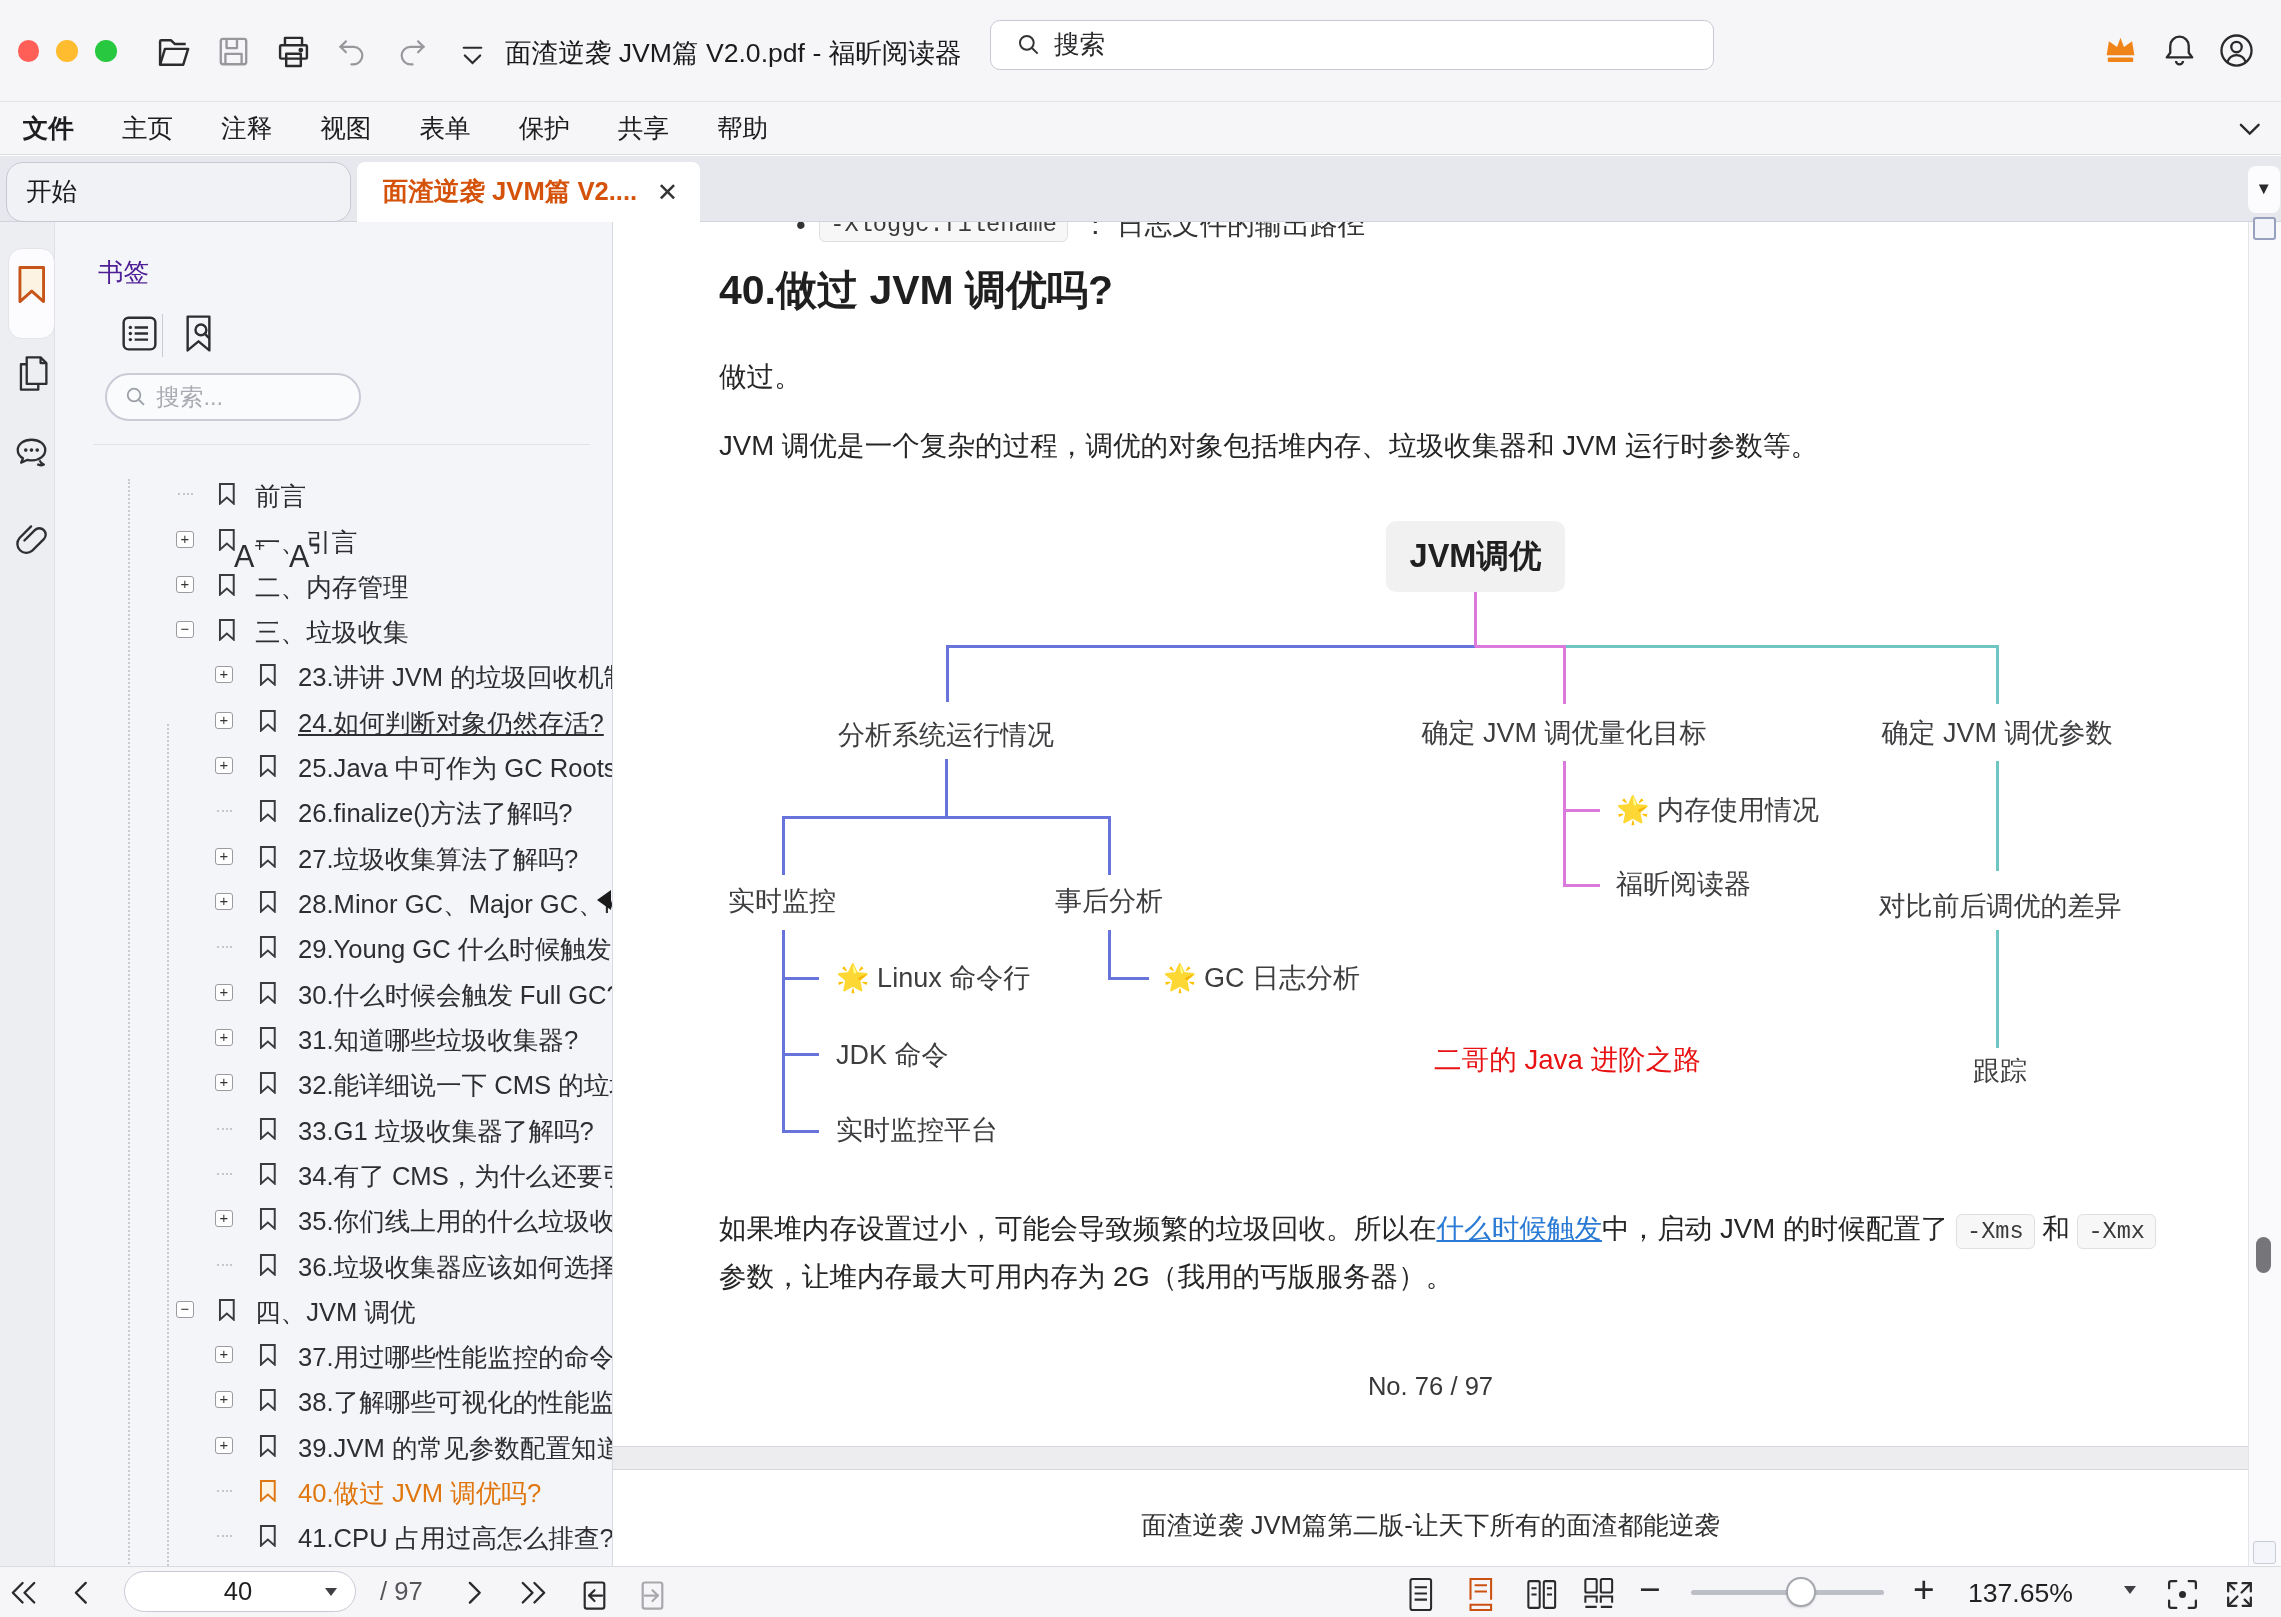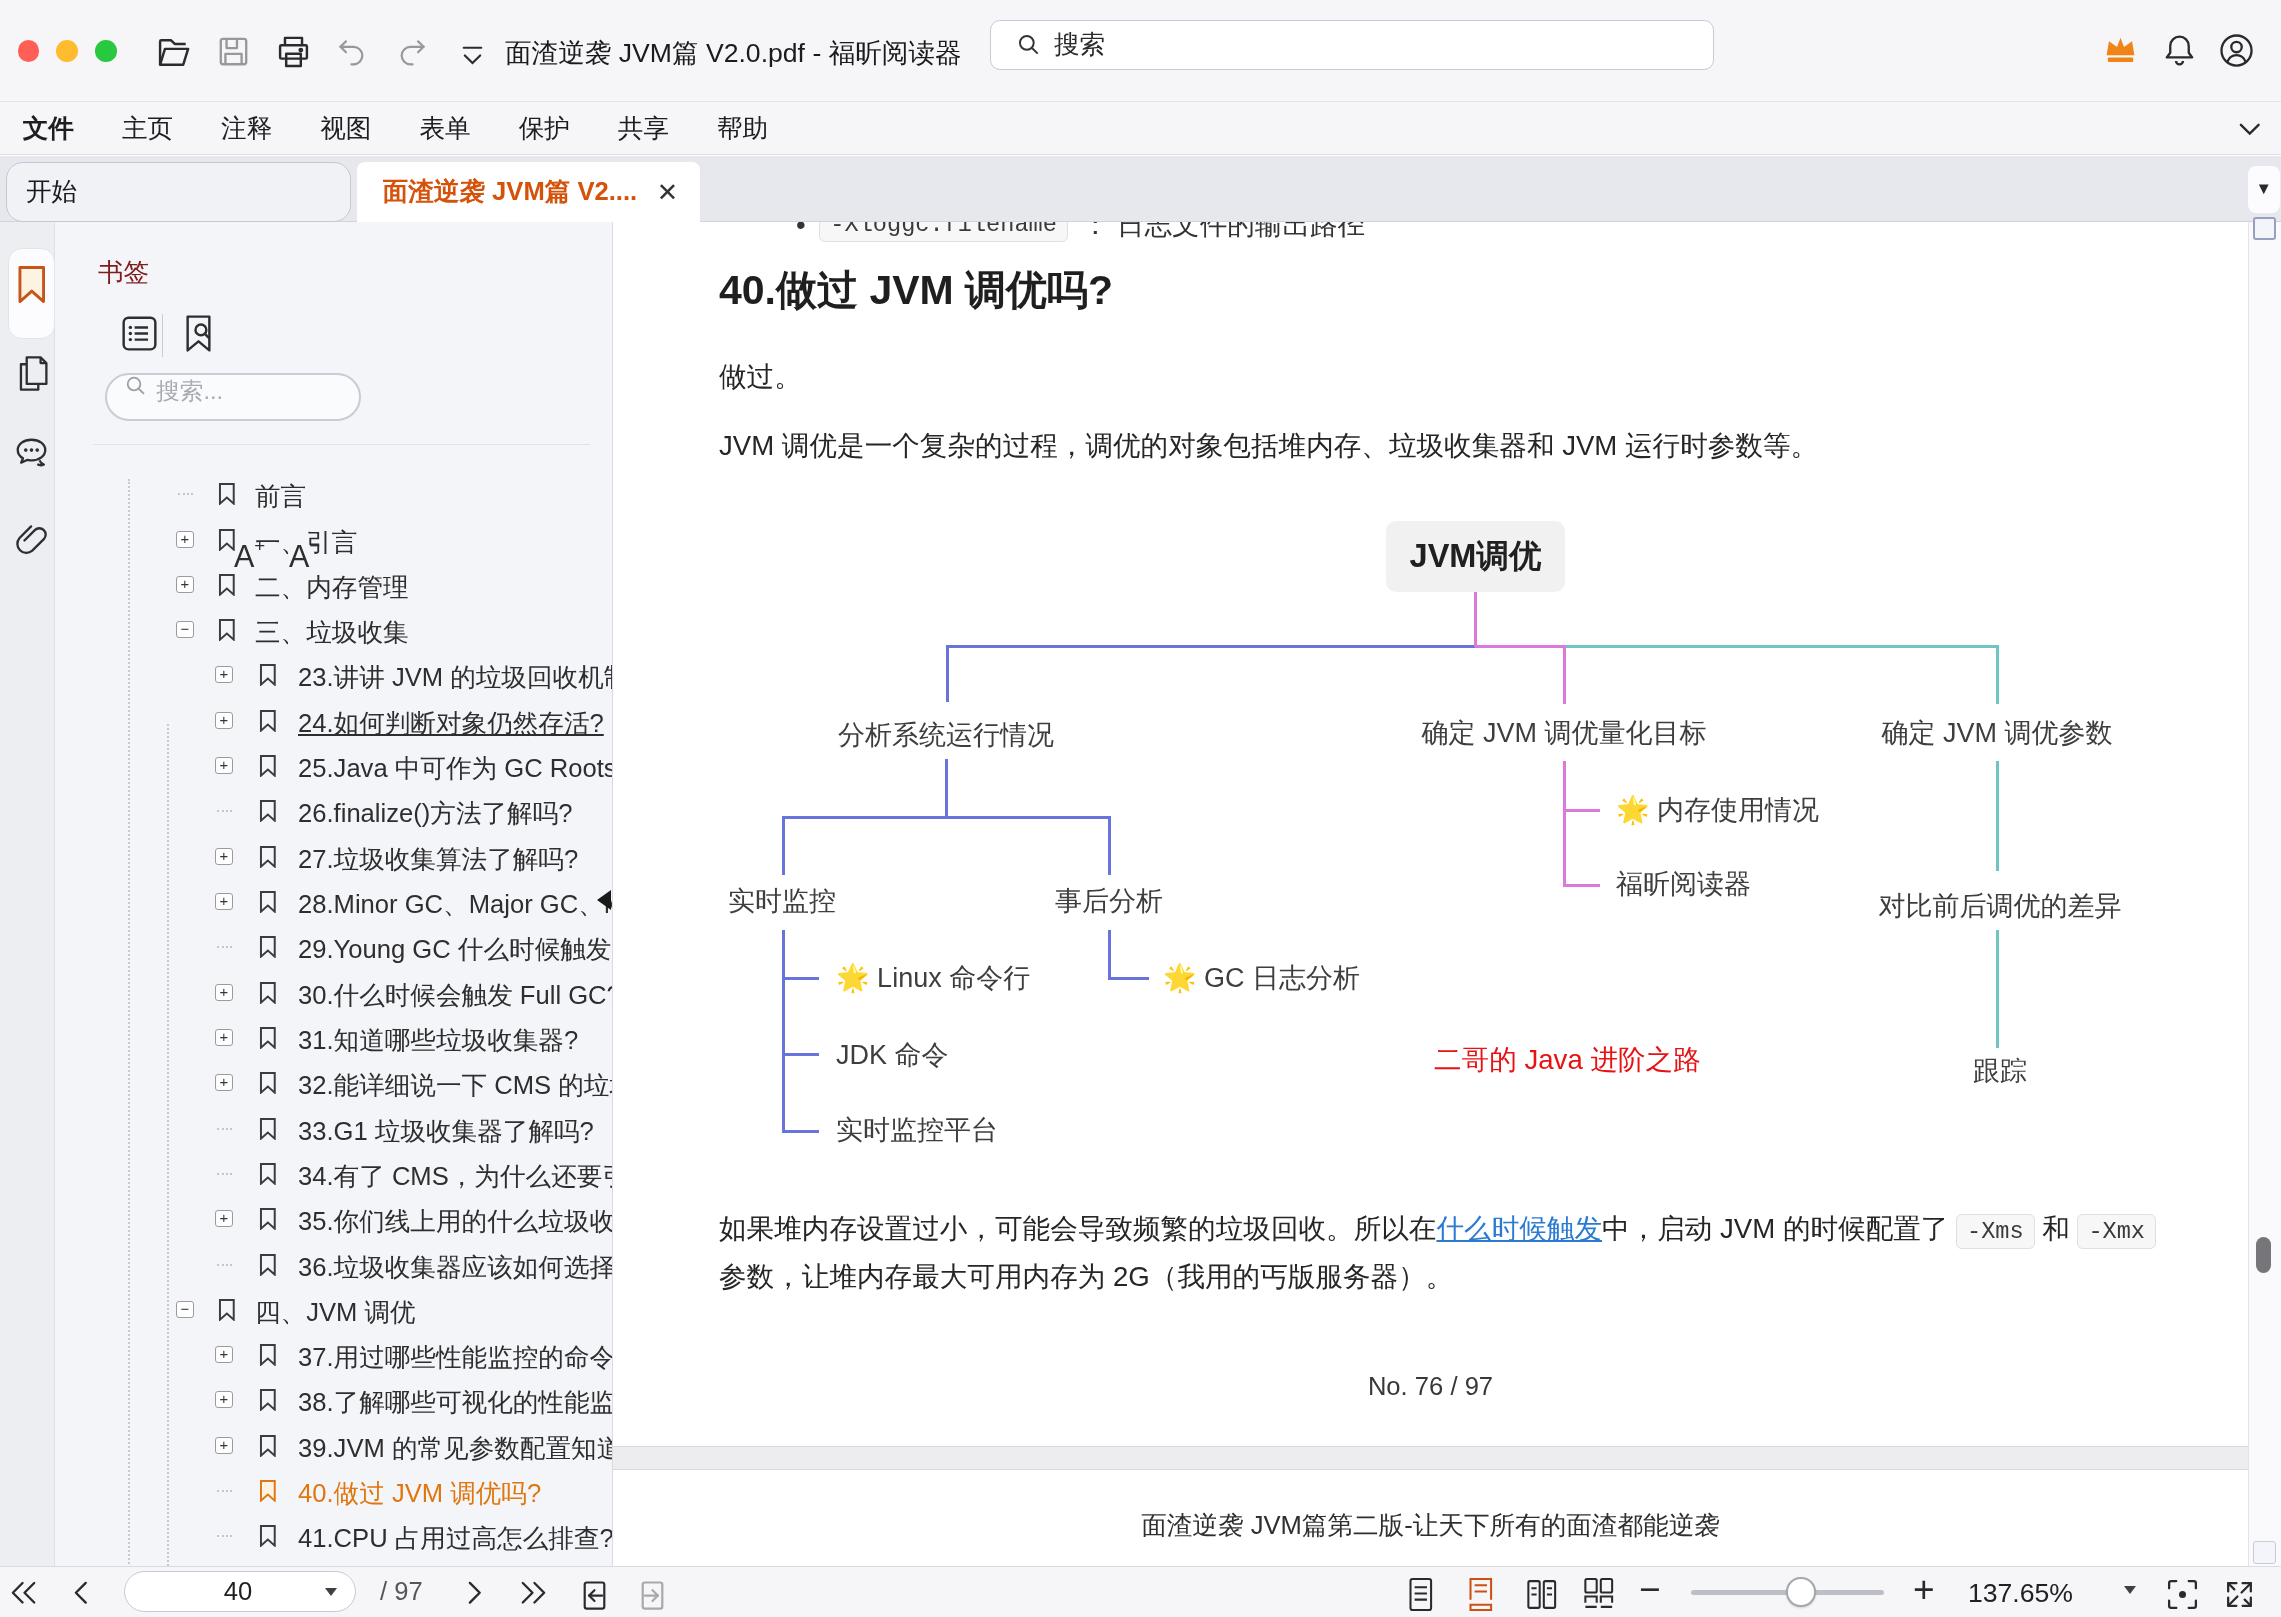--- a/index.html
+++ b/index.html
@@ -34,25 +34,25 @@
   .tab-doc .t{font-size:25.6px;font-weight:700;color:var(--accent);white-space:nowrap;overflow:hidden;flex:1}
   .tab-doc .x{font-size:25.6px;color:#333;margin-left:9.9px}
   .tab-overflow{left:2248px;top:9.9px;width:31.5px;height:47px;background:#FCFCFE;border-radius:7.9px;display:flex;align-items:center;justify-content:center;font-size:16.7px;color:#2A2A2C}
 
   
   .rail{left:0;top:222px;width:55px;height:1345px;background:#EDEEF2;border-right:1px solid #DEE0E6}
   .rail-bubble{left:7.9px;top:248px;width:47px;height:91px;background:#FCFCFE;border:1px solid #E2E4EA;border-radius:13.8px}
 
   
   .panel{left:55px;top:222px;width:558px;height:1345px;background:#F4F5F8;border-right:1px solid #D9DBE2;overflow:hidden}
-  .panel-title{left:99px;top:254px;font-size:25.6px;color:#7f1d1d;font-weight:500}
+  .panel-title{left:99px;top:254px;font-size:25.6px;color:#4c1d95;font-weight:500}
   .pdivider{left:163px;top:313px;width:1px;height:43px;background:#C9CBD3}
   .fontbtn{top:317px;font-size:30.5px;color:#2E2E30}
   .fontbtn sup{font-size:18.7px;position:relative;top:-3.9px}
-  .psearch{left:105px;top:372px;width:256px;height:48px;border:2px solid #C9CBD6;border-radius:24.6px;background:#FAFBFC;display:flex;align-items:flex-start;padding-left:17.7px;gap:9.9px}
+  .psearch{left:105px;top:372px;width:256px;height:48px;border:2px solid #C9CBD6;border-radius:24.6px;background:#FAFBFC;display:flex;align-items:center;padding-left:17.7px;gap:9.9px}
   .psearch span{font-size:23.6px;color:#A9ABB2}
   .phr{left:94px;top:443px;width:497px;height:1px;background:#E2E3E9}
   .guide{border-left:2px dotted #C9CACF}
 
   
   .bm-row{position:absolute;left:0;width:613px;height:45px}
   .bm-exp{position:absolute;top:13.8px;width:17.7px;height:17.7px;border:1.5px solid #9A9AA0;border-radius:3px;background:#fff;color:#333;
           font-size:14.8px;line-height:14.8px;text-align:center;font-weight:500}
   .bm-stub{position:absolute;top:21.7px;width:14.8px;border-top:2px dotted #C5C6CC}
   .bm-flag{position:absolute;top:10.8px;width:19.7px;height:23.6px;fill:none;stroke:#3B3B3E;stroke-width:2}

